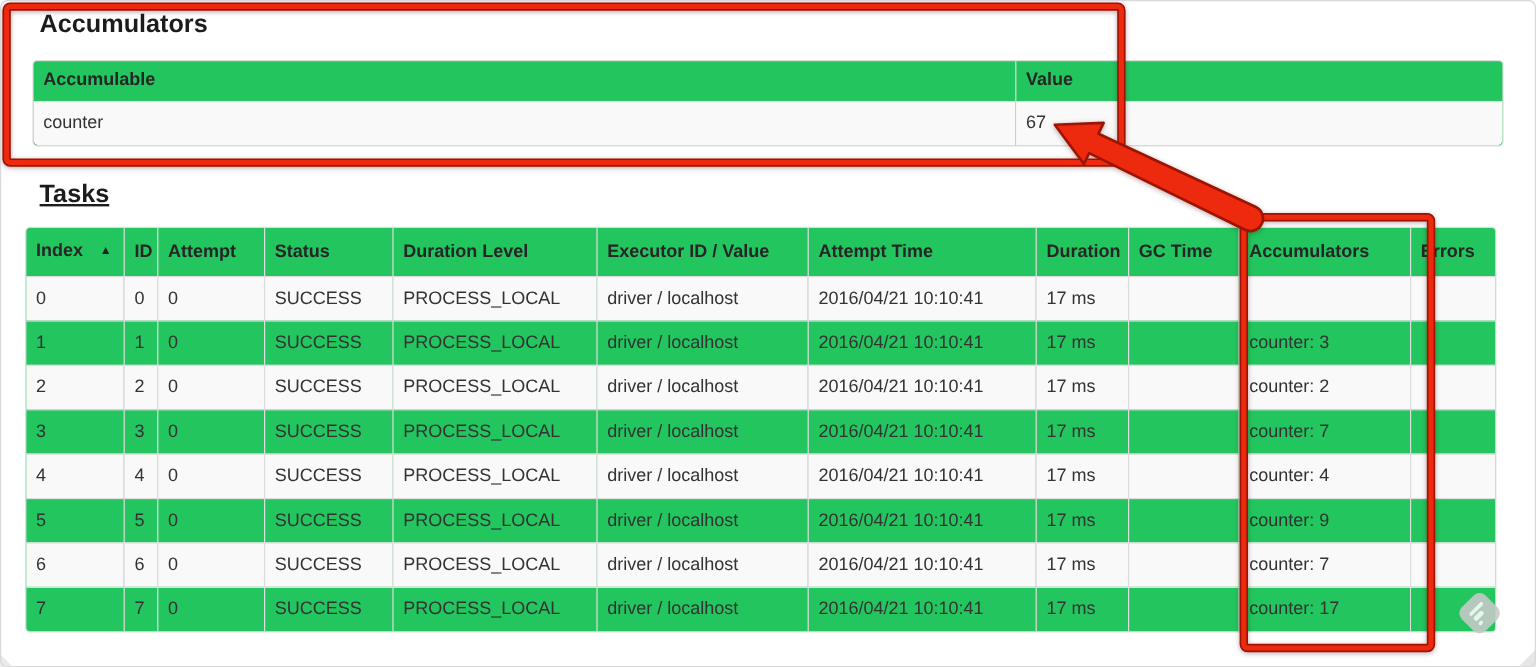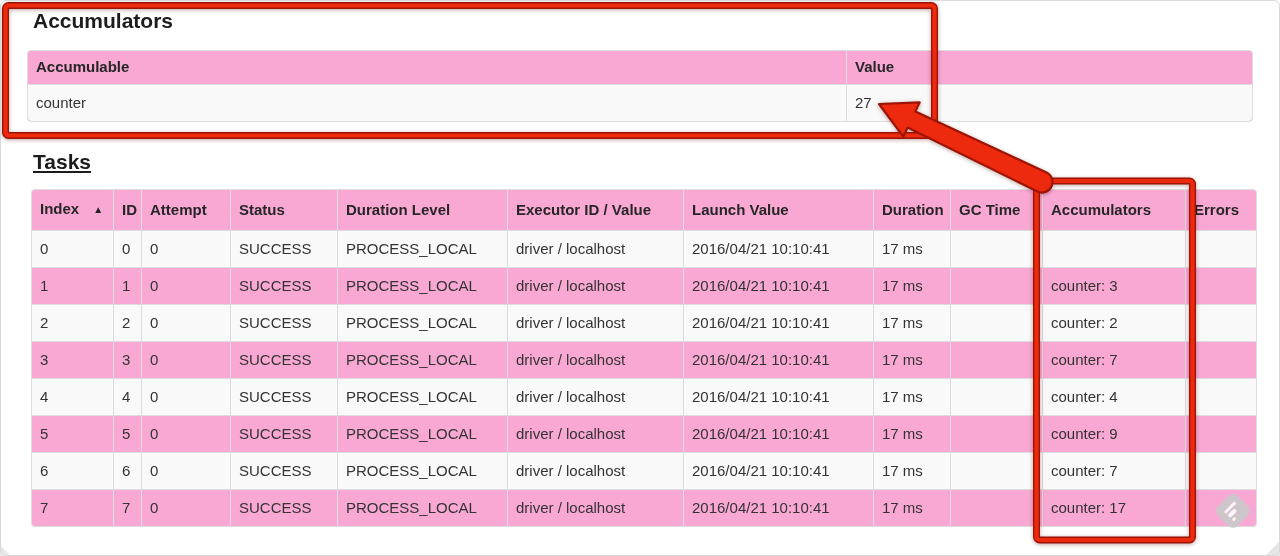--- a/index.html
+++ b/index.html
@@ -20,21 +20,21 @@
     font-size:21px; font-weight:bold; color:#1c1c1c;
     letter-spacing:0;
   }
   #accumulators-heading { left:33px; top:9px; }
   #tasks-heading { left:33px; top:150px;text-decoration:underline; }
 
   table.ui-table {
     position:absolute;
     border-collapse:separate; border-spacing:0;
     table-layout:fixed;
-    background:#f9a8d4;
+    background:#22c55e;
     border:1px solid #ddd; border-radius:4px;
     font-size:15px; line-height:20px;
     z-index:1;
   }
   .ui-table th, .ui-table td {
     text-align:left; vertical-align:middle;
     border-left:1px solid #ddd;
     padding:8px; overflow:hidden; white-space:nowrap;
     box-sizing:border-box;
   }
@@ -43,21 +43,21 @@
   .ui-table tbody td { border-top:1px solid #ddd; color:#333; }
   .ui-table tbody tr:nth-child(odd) td { background:#f9f9f9; }
   .ui-table tbody tr:last-child td:first-child { border-bottom-left-radius:4px;margin-top:48px; }
   .ui-table tbody tr:last-child td:last-child { border-bottom-right-radius:4px; }
 
   #accumulators-table { left:27px; top:50px; width:1224px; }
   #accumulators-table thead th { padding-top:6px; padding-bottom:7px; }
   #accumulators-table .col-accumulable { width:818px; }
   #accumulators-table .col-value { width:406px; }
 
-  #tasks-table { left:31px; top:189px; width:1224px; }
+  #tasks-table { left:21px; top:189px; width:1224px; }
   #tasks-table .c0 { width:81px; }
   #tasks-table .c1 { width:28px; }
   #tasks-table .c2 { width:89px; }
   #tasks-table .c3 { width:107px; }
   #tasks-table .c4 { width:170px; }
   #tasks-table .c5 { width:176px; }
   #tasks-table .c6 { width:190px; }
   #tasks-table .c7 { width:77px; }
   #tasks-table .c8 { width:92px; }
   #tasks-table .c9 { width:143px; }
@@ -104,21 +104,21 @@
   </colgroup>
   <thead>
     <tr>
       <th>Accumulable</th>
       <th>Value</th>
     </tr>
   </thead>
   <tbody id="acc-body">
       <tr>
         <td>counter</td>
-        <td>27</td>
+        <td>67</td>
       </tr>
     </tbody>
 </table>
 
 <h2 class="section-heading" id="tasks-heading">Tasks</h2>
 
 <table class="ui-table" id="tasks-table">
   <colgroup>
     <col class="c0">
       <col class="c1">
@@ -133,21 +133,21 @@
       <col class="c10">
   </colgroup>
   <thead>
     <tr>
       <th><span>Index</span><span class="sort-arrow">▲</span></th>
       <th>ID</th>
       <th>Attempt</th>
       <th>Status</th>
       <th>Duration Level</th>
       <th>Executor ID / Value</th>
-      <th>Launch Value</th>
+      <th>Attempt Time</th>
       <th>Duration</th>
       <th>GC Time</th>
       <th>Accumulators</th>
       <th>Errors</th>
     </tr>
   </thead>
   <tbody id="tasks-body">
       <tr>
         <td>0</td>
         <td>0</td>

